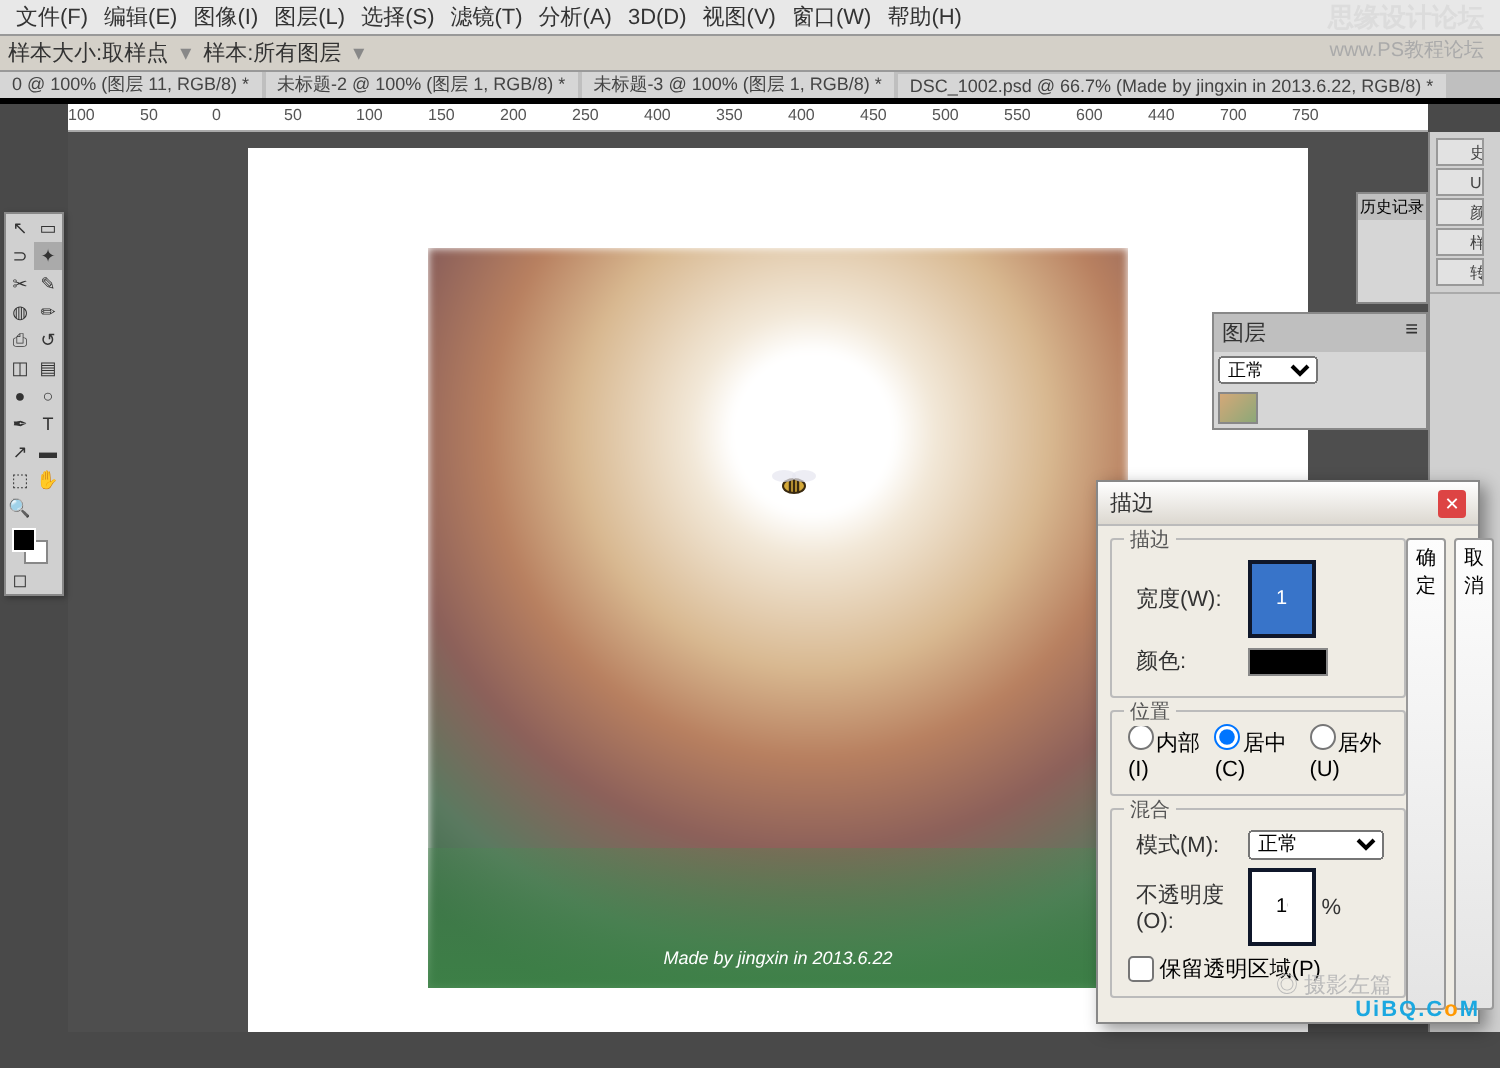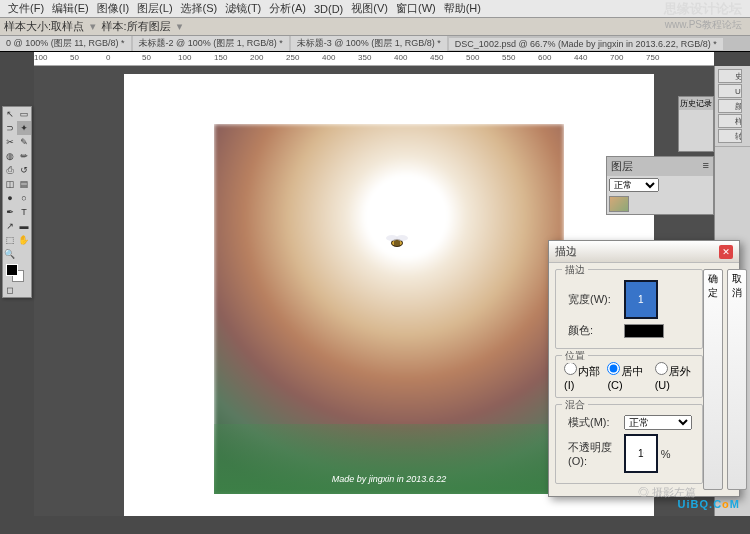--- a/index.html
+++ b/index.html
@@ -3,21 +3,21 @@
 <meta charset="utf-8">
 <style>
 *{margin:0;padding:0;box-sizing:border-box;font-family:"Microsoft YaHei",Arial,sans-serif;font-size:11px}
 body{width:750px;height:534px;background:#494949;overflow:hidden;position:relative}
 .menubar{background:#e8e8e8;height:18px;display:flex;align-items:center;padding-left:8px;border-bottom:1px solid #999}
 .menubar span{margin-right:8px;color:#333;cursor:pointer}
 .watermark-top{position:absolute;right:8px;top:0;color:#dcdcdc;font-size:13px;z-index:100;font-weight:bold}
 .watermark-sub{position:absolute;right:8px;top:18px;color:#aaa;font-size:10px;z-index:100}
 .optbar{background:#d4d0c8;height:18px;display:flex;align-items:center;padding-left:4px;border-bottom:1px solid #999;color:#333}
 .optbar .sep{margin:0 6px;color:#888}
-.tabbar{background:#bfbfbf;height:16px;display:flex;align-items:center;border-bottom:1px solid #000000;overflow:hidden}
+.tabbar{background:#bfbfbf;height:16px;display:flex;align-items:center;border-bottom:3px solid #000000;overflow:hidden}
 .tabbar .tab{background:#d6d6d6;padding:1px 6px;margin-right:2px;font-size:9px;color:#444;white-space:nowrap}
 .ruler-h{background:#fff;height:14px;border-bottom:1px solid #aaa;position:relative;overflow:hidden;margin-left:34px;margin-right:36px}
 .ruler-h .tick{position:absolute;font-size:8px;color:#555;top:1px}
 .workspace{position:relative;height:450px}
 .toolbox{position:absolute;left:2px;top:40px;width:30px;background:#d0d0d0;border:1px solid #888;z-index:5;box-shadow:1px 1px 3px rgba(0,0,0,.3)}
 .toolbox .row{display:flex}
 .toolbox .tool{width:14px;height:14px;display:flex;align-items:center;justify-content:center;font-size:9px;color:#333;cursor:pointer}
 .toolbox .tool.sel{background:#aaa}
 .toolbox .swatches{padding:3px;position:relative;height:22px}
 .toolbox .fg{width:12px;height:12px;background:#000;border:1px solid #fff;position:absolute;left:3px;top:3px}
@@ -256,20 +256,21 @@
             <label><input type="radio" name="pos" style=""><span>居外(U)</span></label>
           </div>
         </div>
         <div class="grp">
           <span class="lg">混合</span>
           <div class="row2">
               <label>模式(M):</label>
               <select><option>正常</option></select>
             </div>
           <div class="row2"><label>不透明度(O):</label><input type="text" value="100" style="">&nbsp;<span>%</span></div>
+          <div class="chk"><input type="checkbox" style="">&nbsp;<span>保留透明区域(P)</span></div>
         </div>
       </div>
       <div class="right">
         <div class="btn">确定</div>
         <div class="btn">取消</div>
       </div>
     </div>
   </div>
 
 </div>

